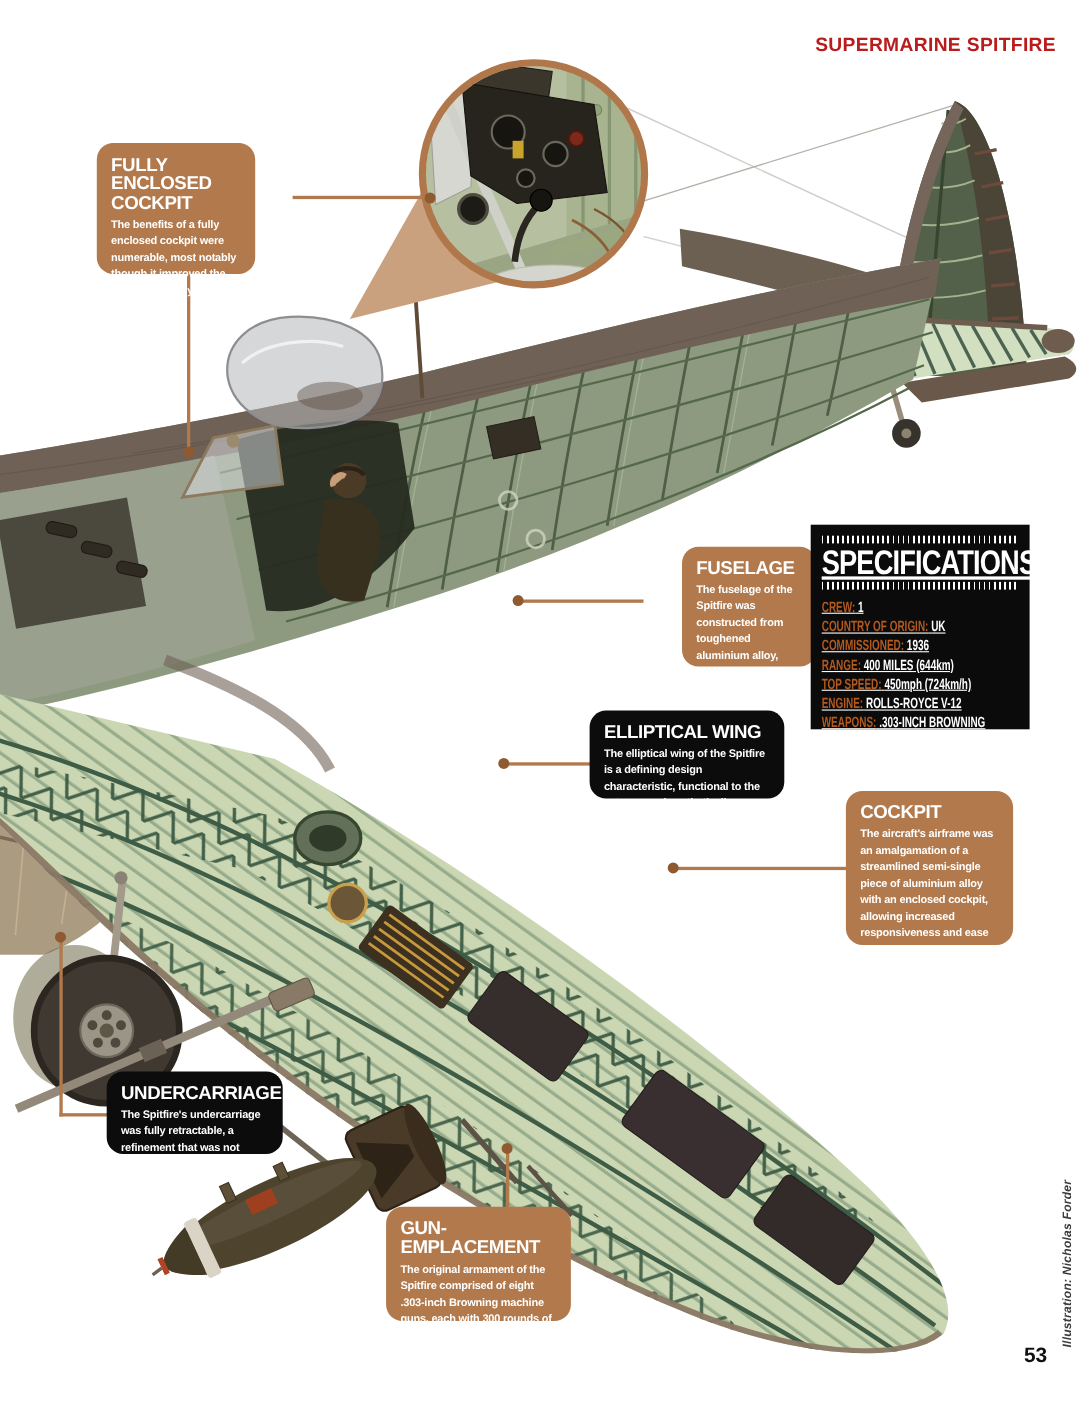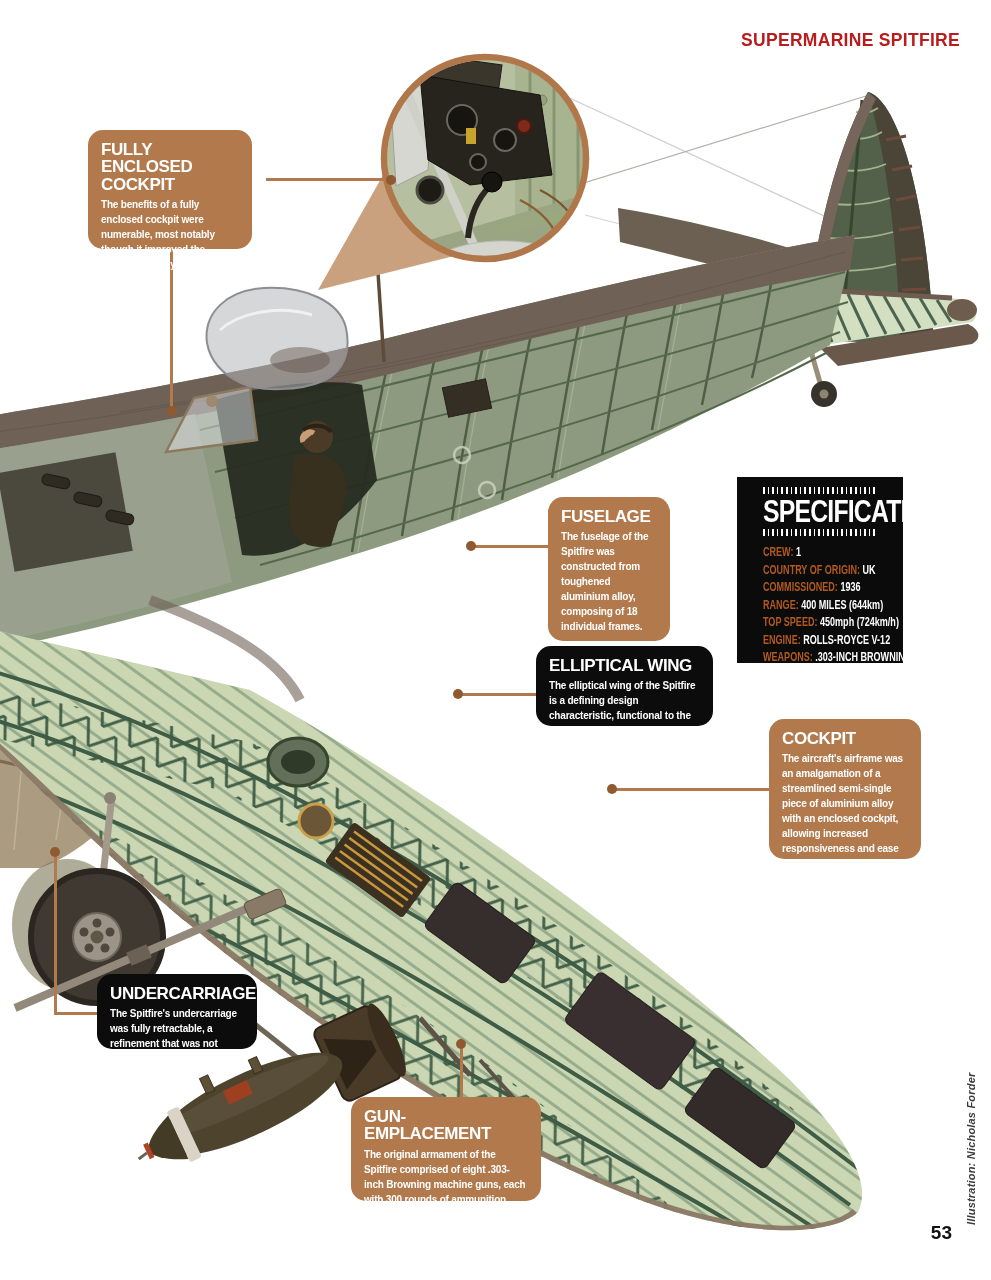--- a/index.html
+++ b/index.html
@@ -30,22 +30,22 @@
     letter-spacing:-0.4px;
   }
   .callout p{
     margin:0;font-size:10px;line-height:1.5;font-weight:bold;
     letter-spacing:-0.2px;
   }
   .lead{position:absolute;background:var(--tan);z-index:2;}
   .dot{position:absolute;width:10px;height:10px;border-radius:50%;
        background:var(--tan-dark);z-index:2;}
   #specs{
-    position:absolute;left:737px;top:477px;width:166px;height:186px;z-index:4;
-    background:#0b0b0b;color:#fff;padding:8px 26px;box-sizing:border-box;
+    position:absolute;left:737px;top:477px;width:199px;height:186px;z-index:4;
+    background:#0b0b0b;color:#fff;padding:8px 10px;box-sizing:border-box;text-decoration:underline;
   }
   .tickbar{
     height:7px;margin:2px 0;
     background:repeating-linear-gradient(90deg,#fff 0 1.6px,transparent 1.6px 4.6px);
   }
   #specs h2{
     margin:1px 0 1px 0;font-size:31px;font-weight:bold;line-height:1;
     transform:scaleX(.8);transform-origin:left center;white-space:nowrap;
     letter-spacing:-1px;
   }
@@ -348,46 +348,46 @@
 
   <div class="lead" style="left:54px;top:854px;width:3px;height:161px"></div>
   <div class="lead" style="left:54px;top:1012px;width:45px;height:3px"></div>
   <div class="dot" style="left:50px;top:847px"></div>
 
   <div class="lead" style="left:460px;top:1046px;width:3px;height:53px"></div>
   <div class="dot" style="left:456px;top:1039px"></div>
 
   <div class="hdr">SUPERMARINE SPITFIRE</div>
 
-  <div class="callout tan" style="left:88px;top:130px;width:164px;height:119px">
+  <div class="callout tan" style="left:88px;top:130px;width:144px;height:119px">
     <h3>FULLY ENCLOSED COCKPIT</h3>
     <p>The benefits of a fully enclosed cockpit were numerable, most notably though it improved the Spitfire's aerodynamics.</p>
   </div>
 
-  <div class="callout tan" style="left:548px;top:497px;width:122px;height:144px">
+  <div class="callout tan" style="left:620px;top:497px;width:122px;height:109px">
     <h3>FUSELAGE</h3>
     <p>The fuselage of the Spitfire was constructed from toughened aluminium alloy, composing of 18 individual frames.</p>
   </div>
 
   <div class="callout black" style="left:536px;top:646px;width:177px;height:80px">
     <h3>ELLIPTICAL WING</h3>
     <p>The elliptical wing of the Spitfire is a defining design characteristic, functional to the extreme and aesthetically pleasing to the eye.</p>
   </div>
 
   <div class="callout tan" style="left:769px;top:719px;width:152px;height:140px">
     <h3>COCKPIT</h3>
     <p>The aircraft's airframe was an amalgamation of a streamlined semi-single piece of aluminium alloy with an enclosed cockpit, allowing increased responsiveness and ease of flight.</p>
   </div>
 
   <div class="callout black" style="left:97px;top:974px;width:160px;height:75px">
     <h3>UNDERCARRIAGE</h3>
     <p>The Spitfire's undercarriage was fully retractable, a refinement that was not commonplace in earlier aircraft.</p>
   </div>
 
-  <div class="callout tan" style="left:351px;top:1097px;width:190px;height:104px">
+  <div class="callout tan" style="left:351px;top:1097px;width:168px;height:104px">
     <h3>GUN-EMPLACEMENT</h3>
     <p>The original armament of the Spitfire comprised of eight .303-inch Browning machine guns, each with 300 rounds of ammunition.</p>
   </div>
 
   <div id="specs">
     <div class="tickbar"></div>
     <h2>SPECIFICATIONS</h2>
     <div class="tickbar"></div>
     <div id="spec-rows">
       <div class="srow"><span class="lab">CREW:</span> <span class="val">1</span></div>

